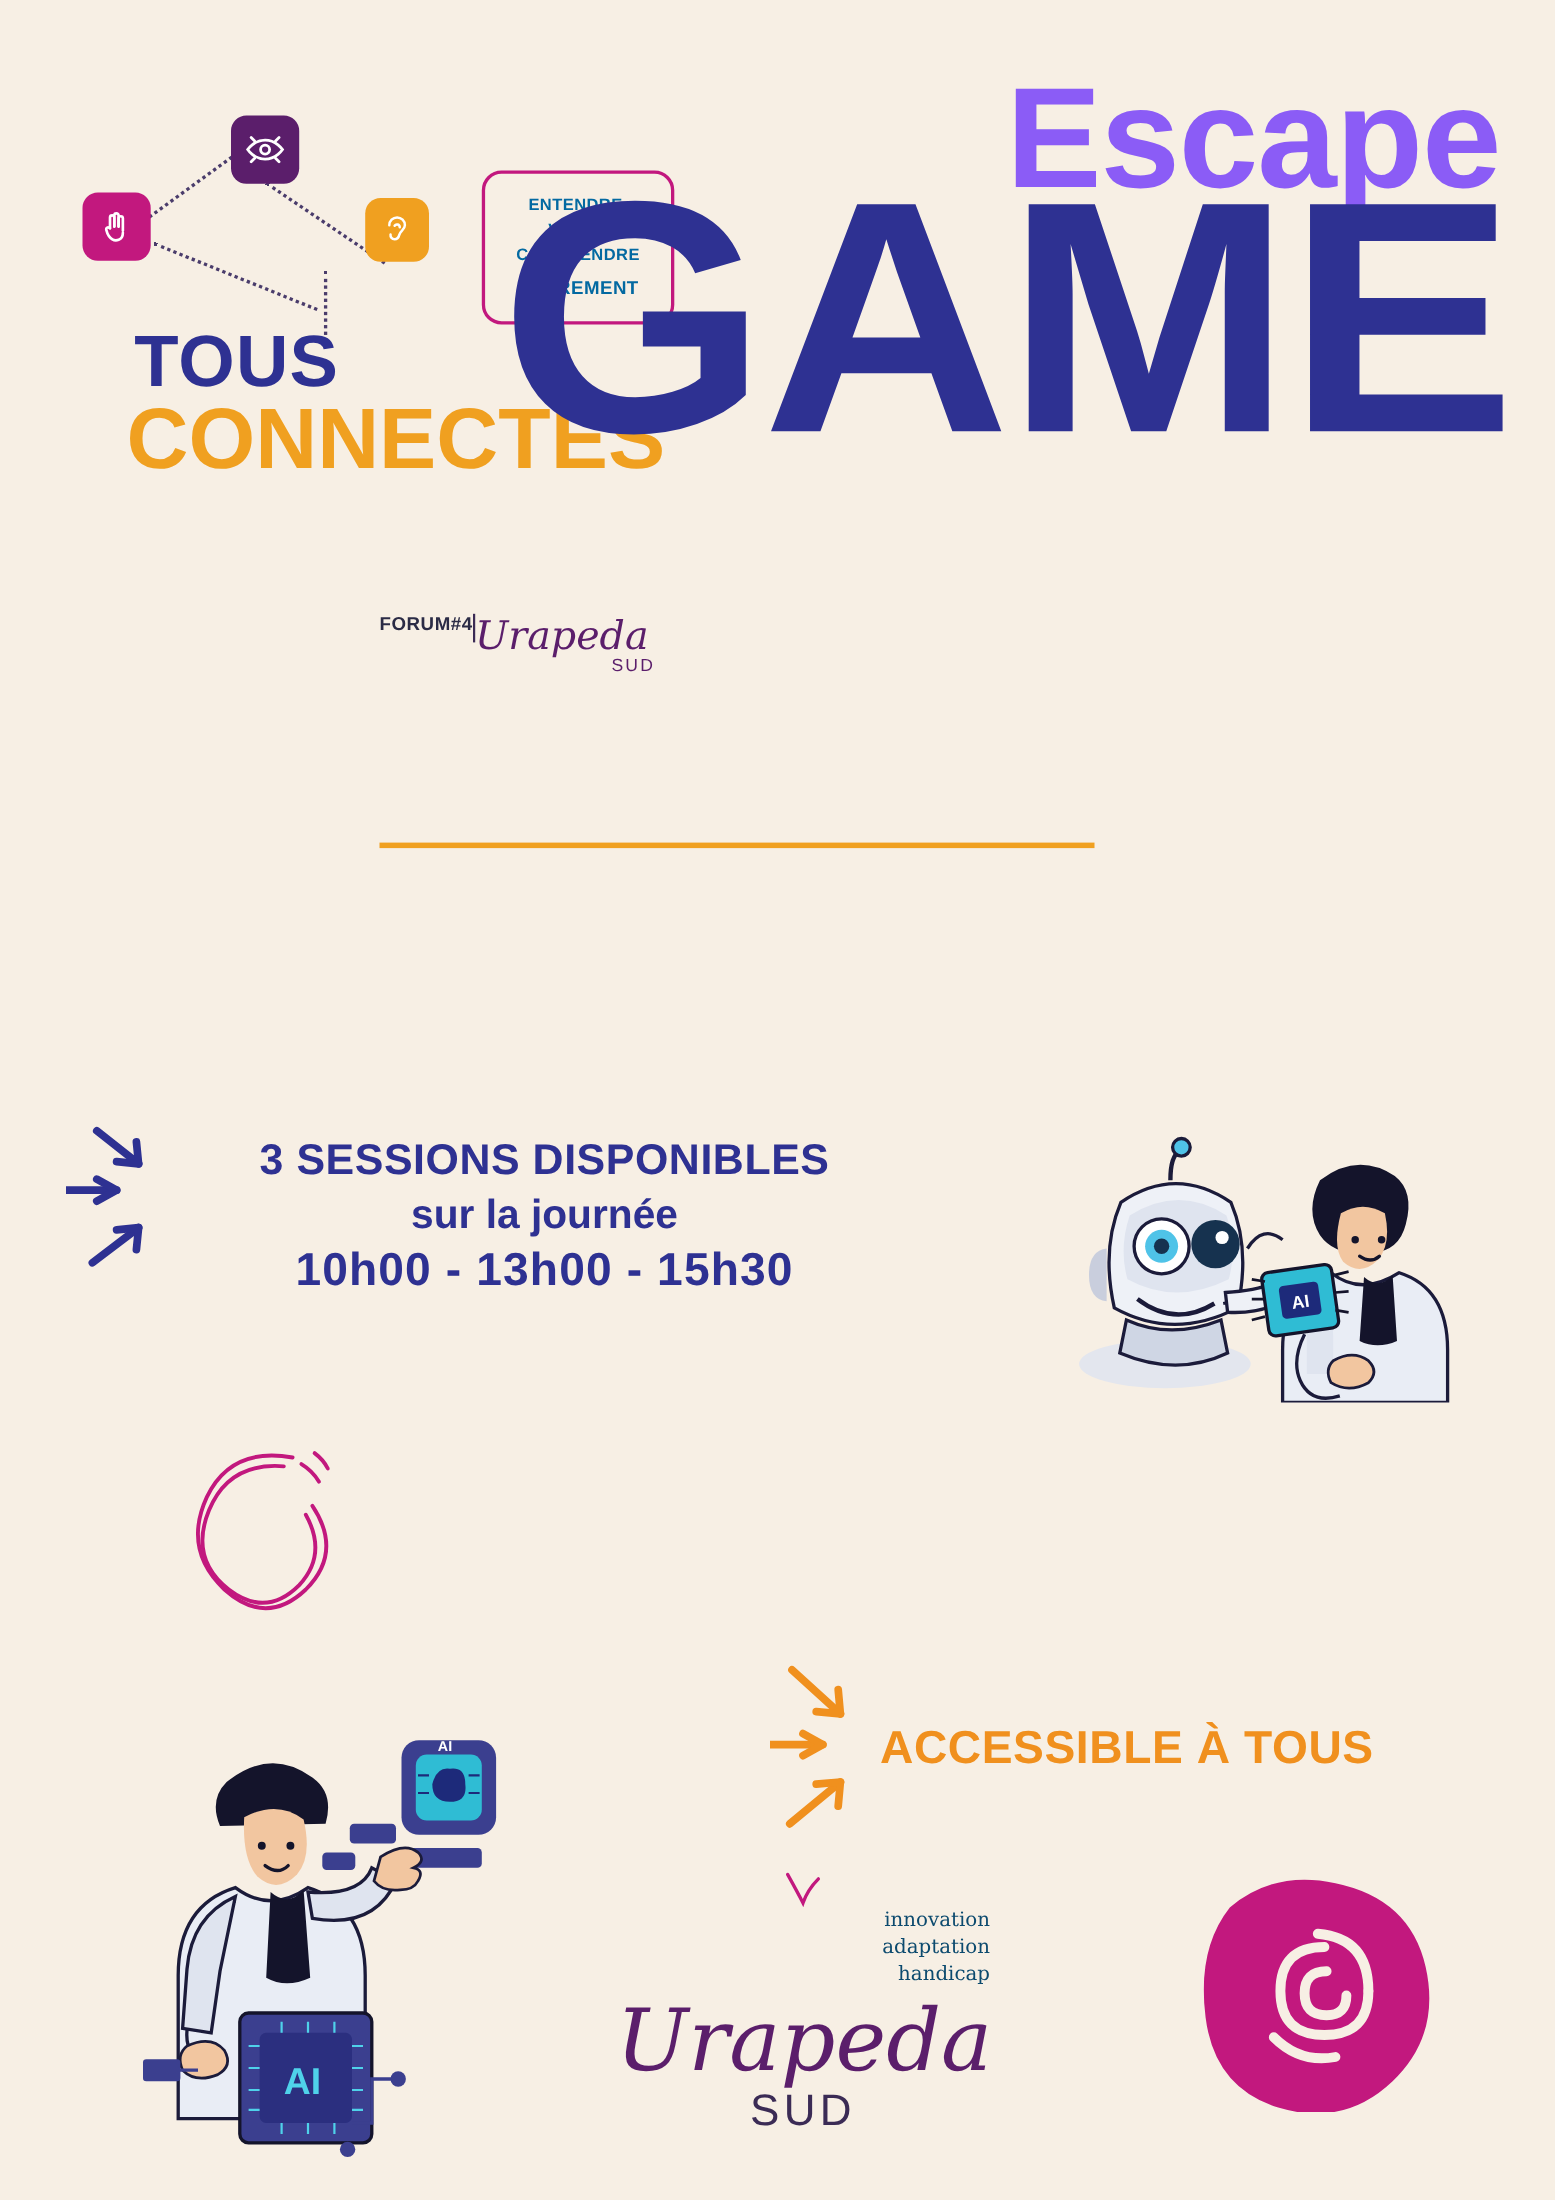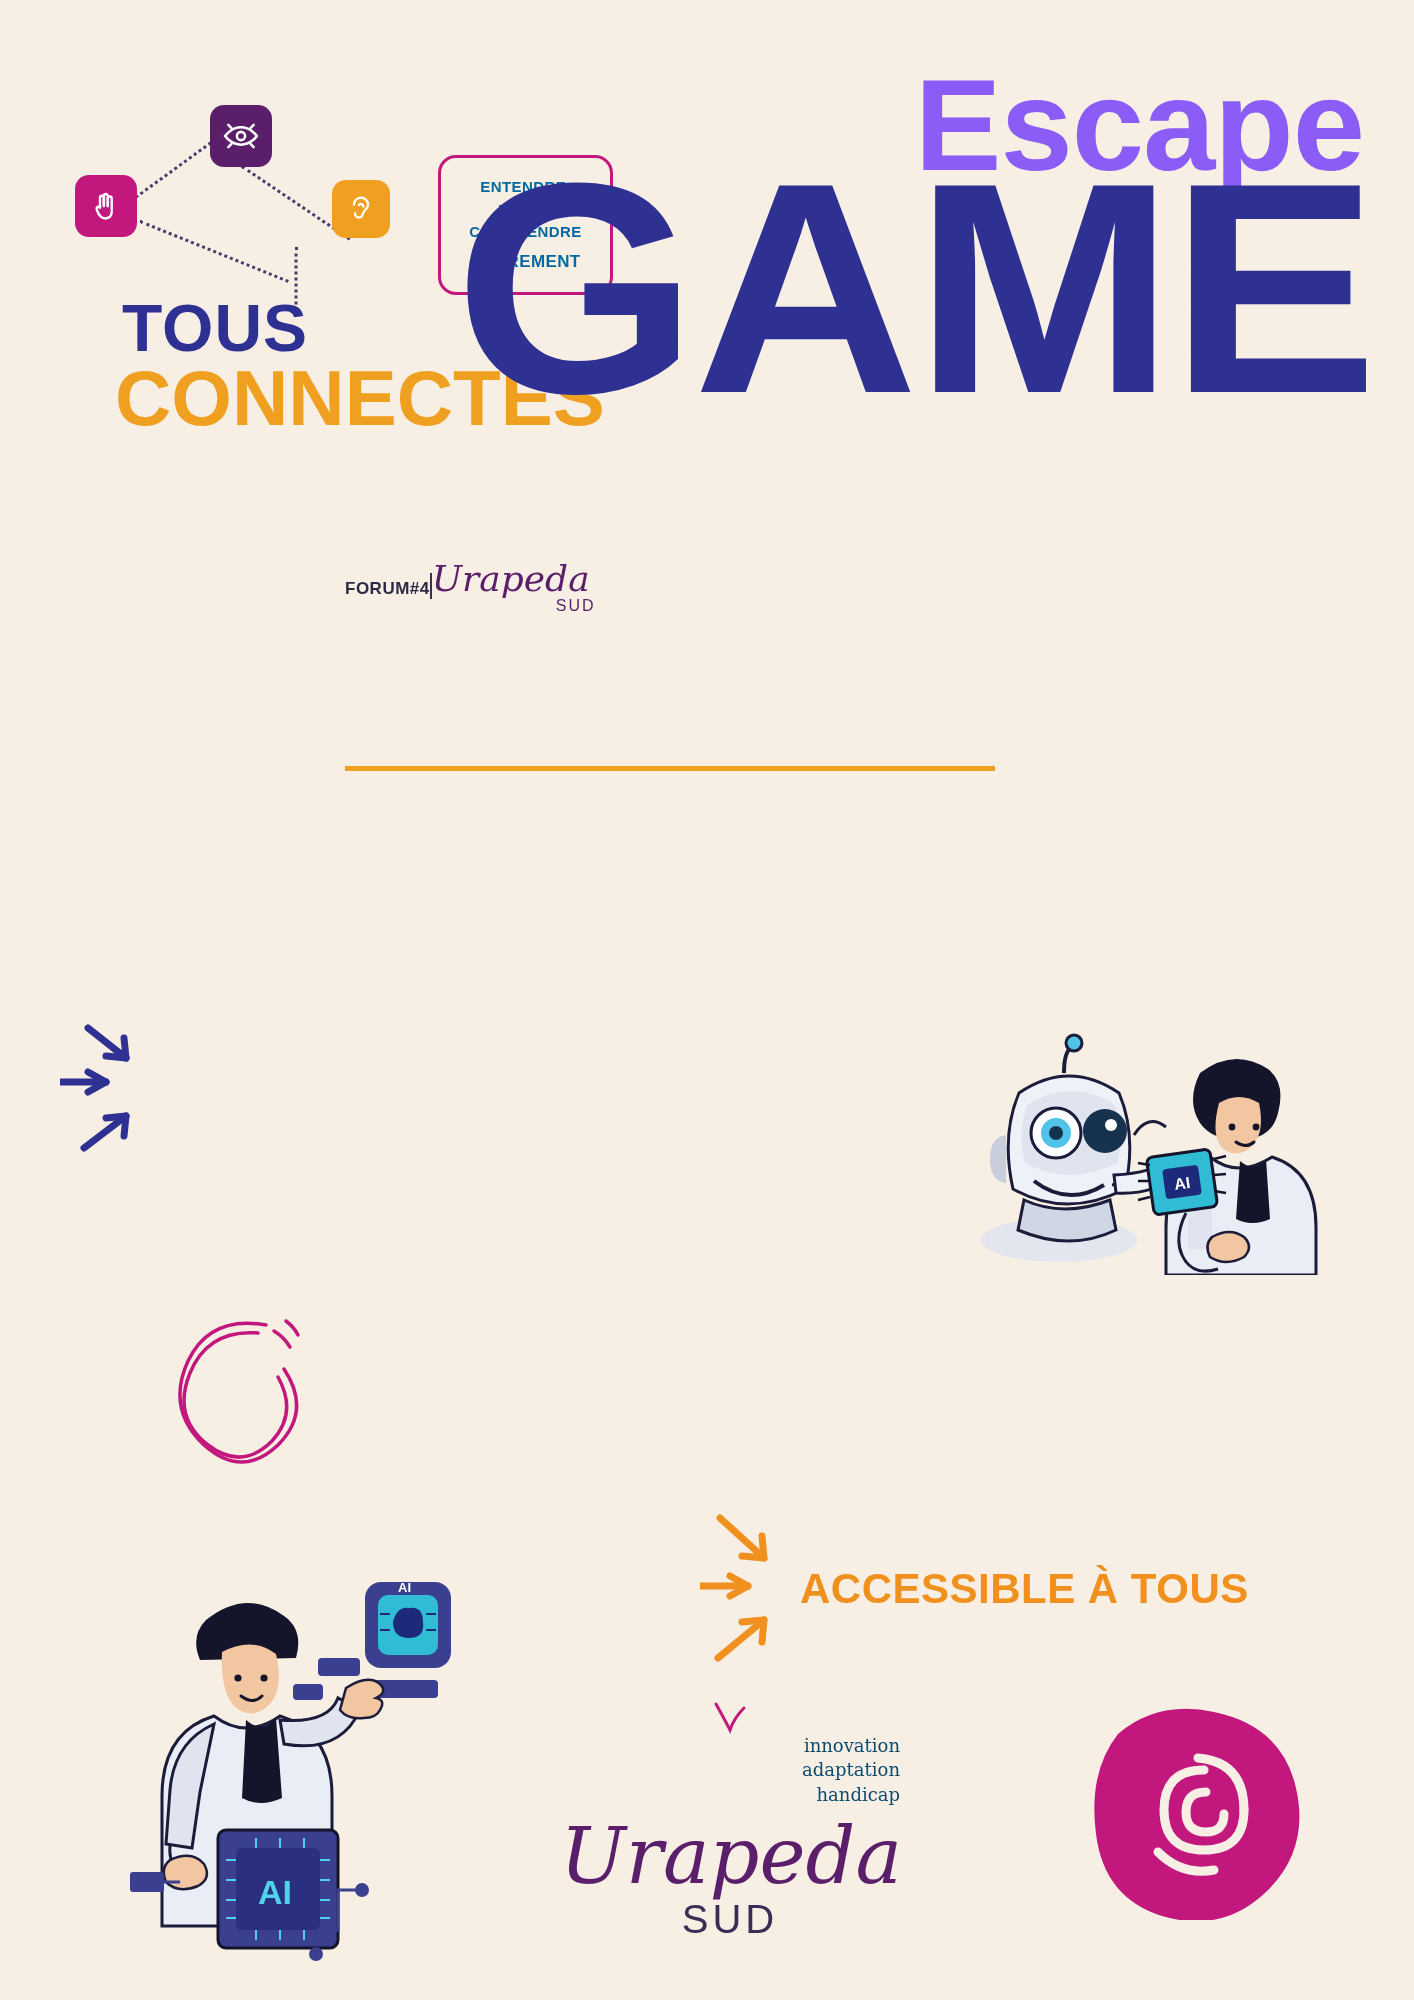--- a/index.html
+++ b/index.html
@@ -96,21 +96,21 @@
     font-size: 78px;
     font-weight: 800;
     color: #f0a020;
     letter-spacing: 0px;
   }
   .forum-line {
     position: absolute;
     left: 285px;
     top: 488px;
     display: flex;
-    align-items: flex-end;
+    align-items: flex-start;
   }
   .forum-line .txt {
     font-size: 17px;
     font-weight: 700;
     color: #2b2b45;
     letter-spacing: 0.5px;
   }
   .forum-line .bar { width: 2px; height: 26px; background: #3b2b55; }
   .urapeda-small {
     font-family: "DejaVu Serif", serif;
@@ -365,20 +365,25 @@
   <svg class="arrows-blue" viewBox="0 0 130 145">
     <g stroke="#2e3192" stroke-width="7" fill="none" stroke-linecap="round" stroke-linejoin="round">
       <path d="M28 8 L66 38"></path>
         <path d="M66 38 L46 36 M66 38 L64 18"></path>
       <path d="M0 62 L46 62"></path>
         <path d="M46 62 L28 52 M46 62 L28 72"></path>
       <path d="M24 128 L66 96"></path>
         <path d="M66 96 L46 98 M66 96 L64 116"></path>
     </g>
   </svg>
+  <div class="sessions">
+    <div class="l1">3 SESSIONS DISPONIBLES</div>
+    <div class="l2">sur la journée</div>
+    <div class="l3">10h00 - 13h00 - 15h30</div>
+  </div>
 
   <svg class="robot-ill" viewBox="0 0 370 290">
 
     <ellipse cx="95" cy="255" rx="78" ry="22" fill="#e3e6ee"></ellipse>
     <path d="M42 150 q-16 2 -16 24 q0 22 16 24 z" fill="#c9cedd"></path>
     <path d="M55 108 q50 -34 100 0 q18 42 6 96 q-58 30 -112 0 q-12 -54 6 -96z" fill="#eef1f7" stroke="#1b1b3a" stroke-width="3"></path>
     <path d="M63 120 q45 -28 88 0 q10 30 2 58 q-48 24 -92 0 q-8 -28 2 -58z" fill="#dfe4ef"></path>
     <circle cx="92" cy="148" r="25" fill="#fff" stroke="#1b1b3a" stroke-width="3"></circle>
     <circle cx="92" cy="148" r="15" fill="#4fc3e8"></circle>
     <circle cx="92" cy="148" r="7" fill="#16324f"></circle>

